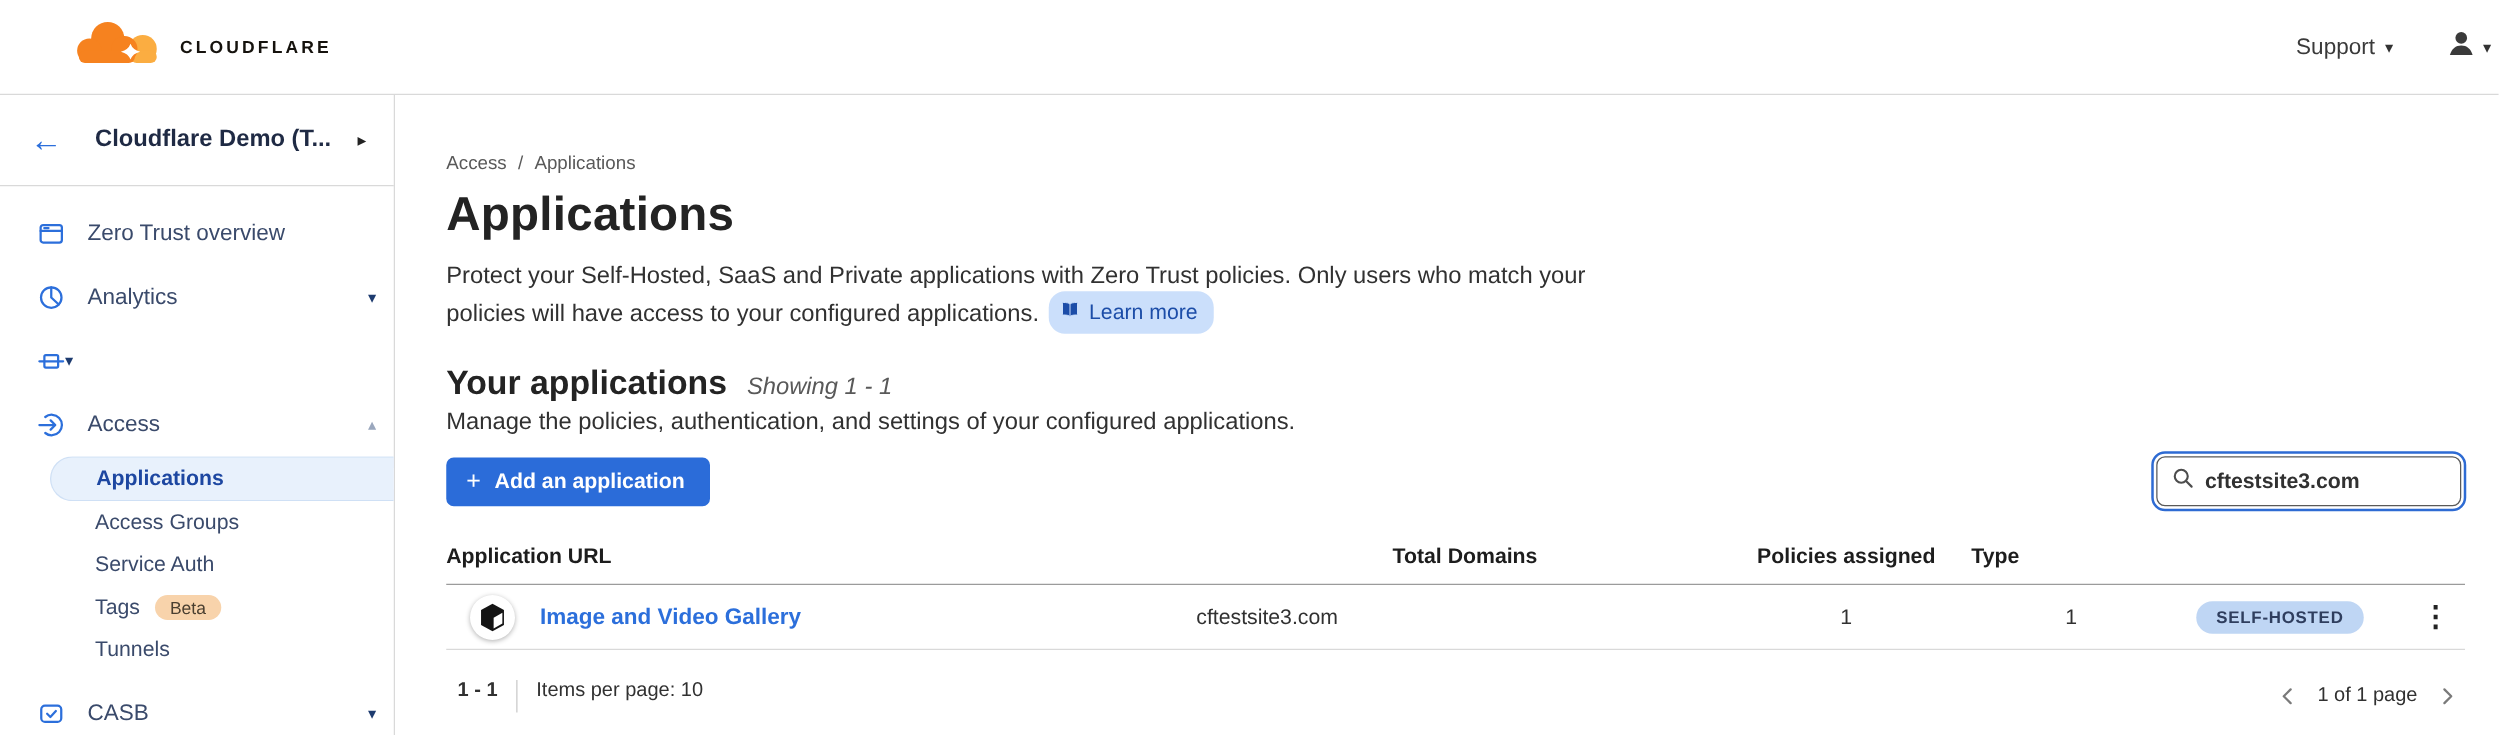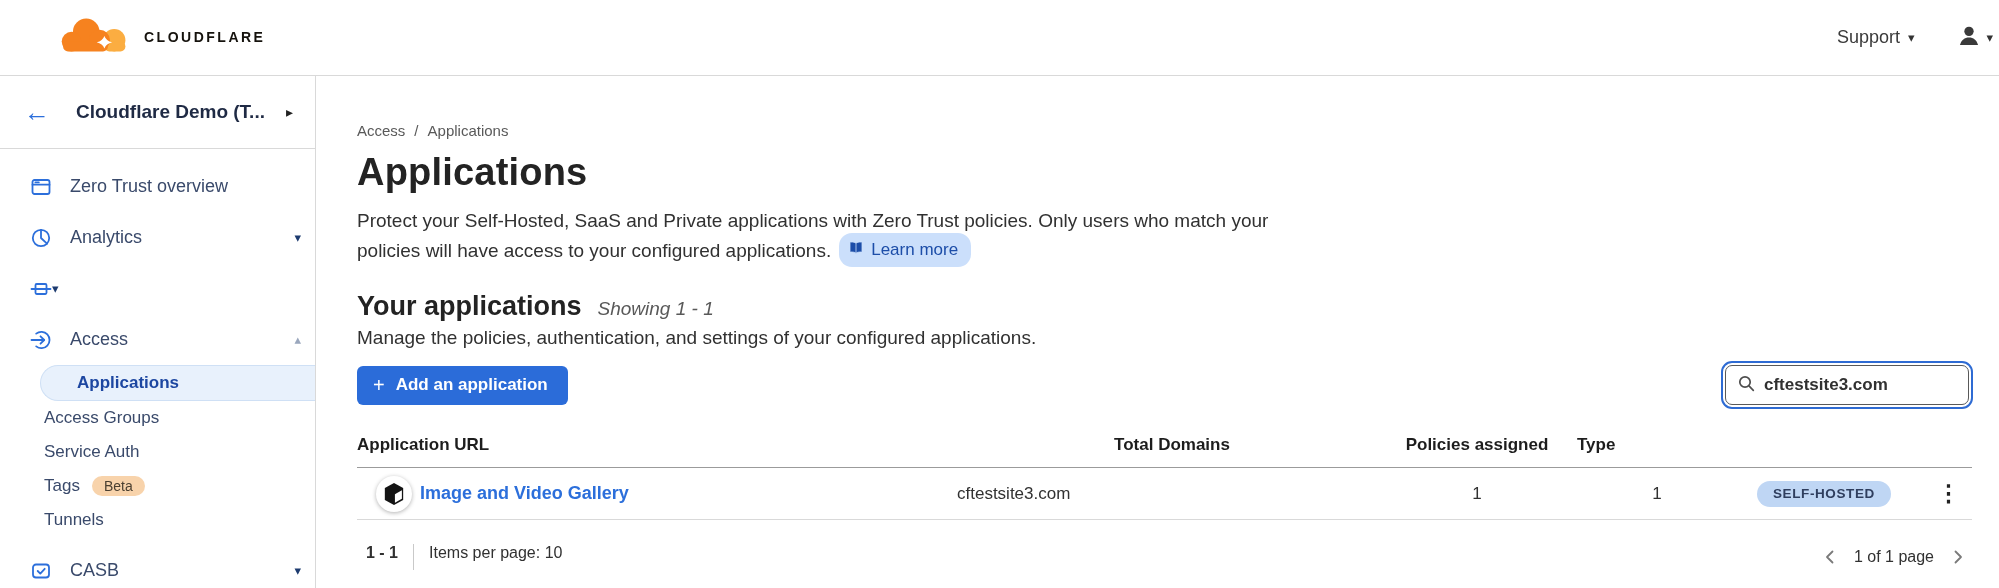--- a/index.html
+++ b/index.html
@@ -28,21 +28,21 @@
   .acct-name { font-size:19px; font-weight:700; color:#1f2a44; margin-left:26px; flex:1;
     white-space:nowrap; overflow:hidden; }
   .acct-exp { font-size:14px; color:#222; }
   .nav { padding-top:12px; }
   .nav-item { height:51px; display:flex; align-items:center; padding:0 14px 0 30px; cursor:pointer; }
   .nav-icon { width:22px; height:22px; flex:0 0 22px; }
   .nav-label { font-size:18px; color:#3a4a6b; margin-left:18px; flex:1; }
   .chev { font-size:13px; color:#1d3b6f; }
   .chev.up { color:#9aa7bd; }
   .subnav { }
-  .sub-item { height:34px; display:flex; align-items:center; padding-left:44px;
+  .sub-item { height:34px; display:flex; align-items:center; padding-left:76px;
     font-size:17px; color:#3a4a6b; cursor:pointer; }
   .sub-item.selected { margin-left:40px; padding-left:36px; background:#e8f1fc;
     border:1px solid #cfe0f5; border-right:none; border-radius:18px 0 0 18px;
     font-weight:700; color:#1d47a1; height:36px; }
   .beta { margin-left:12px; background:#f8d3ab; color:#4a3f30; font-size:14px;
     padding:2px 12px; border-radius:12px; font-weight:400; }
   .gap { height:8px; }
 
   
   .main { flex:1; padding:0 27px 0 41px; }
@@ -74,21 +74,21 @@
   .trow { display:grid; grid-template-columns:600px 430px 180px 180px 170px 55px; align-items:center; }
   .thead { border-bottom:1px solid #9b9b9b; padding-bottom:12px; }
   .th { font-size:17px; font-weight:700; color:#1d1d1d; }
   .c-pad { padding-left:19px; }
   .c-center { text-align:center; }
   .tbody-row { height:52px; border-bottom:1px solid #d9d9d9; }
   .td { font-size:17px; color:#313131; }
   .app-cell { display:flex; align-items:center; }
   .app-icon-circle { width:36px; height:36px; border-radius:50%; background:#fff;
     box-shadow:0 1px 4px rgba(0,0,0,.3); display:flex; align-items:center; justify-content:center; }
-  .app-link { color:#2c6fdb; font-weight:700; font-size:18px; margin-left:8px; cursor:pointer; }
+  .app-link { color:#2c6fdb; font-weight:700; font-size:18px; margin-left:20px; cursor:pointer; }
   .type-badge { display:inline-block; background:#bfd6f4; color:#2f3e5e; font-size:13.5px;
     font-weight:700; letter-spacing:.6px; padding:5px 16px 6px; border-radius:14px; }
   .kebab { font-size:23px; font-weight:700; color:#222; cursor:pointer; text-align:right; padding-right:12px; }
 
   
   .tfoot { margin-top:24px; display:flex; align-items:center; justify-content:space-between; }
   .tfoot-left { display:flex; font-size:16px; }
   .range { font-weight:700; margin-left:9px; }
   .vdiv { width:1px; height:26px; background:#c9c9c9; margin:0 15px; }
   .pager { display:flex; align-items:center; gap:14px; margin-right:4px; }

